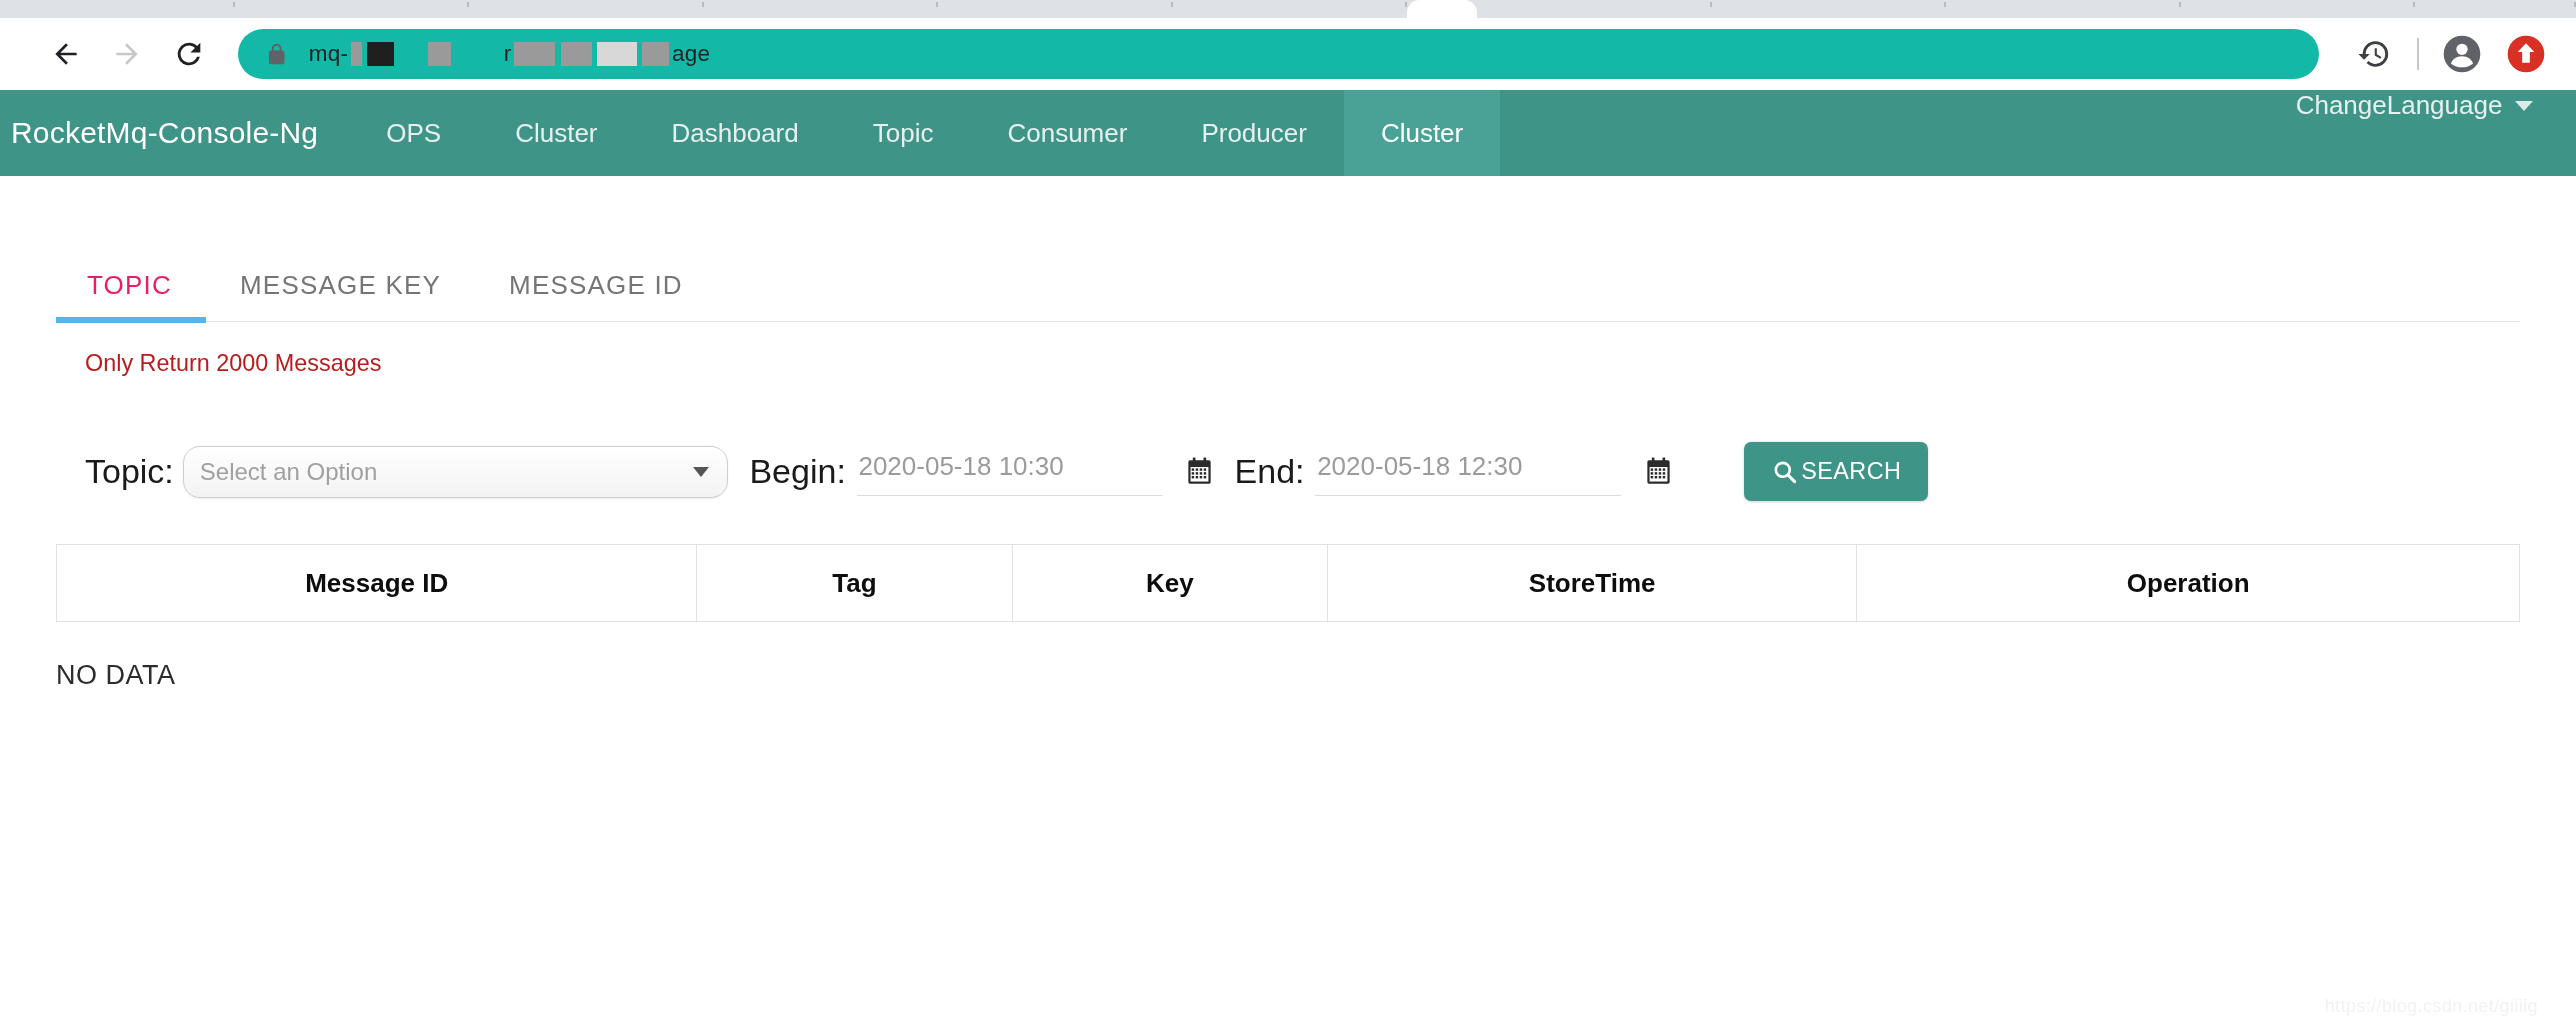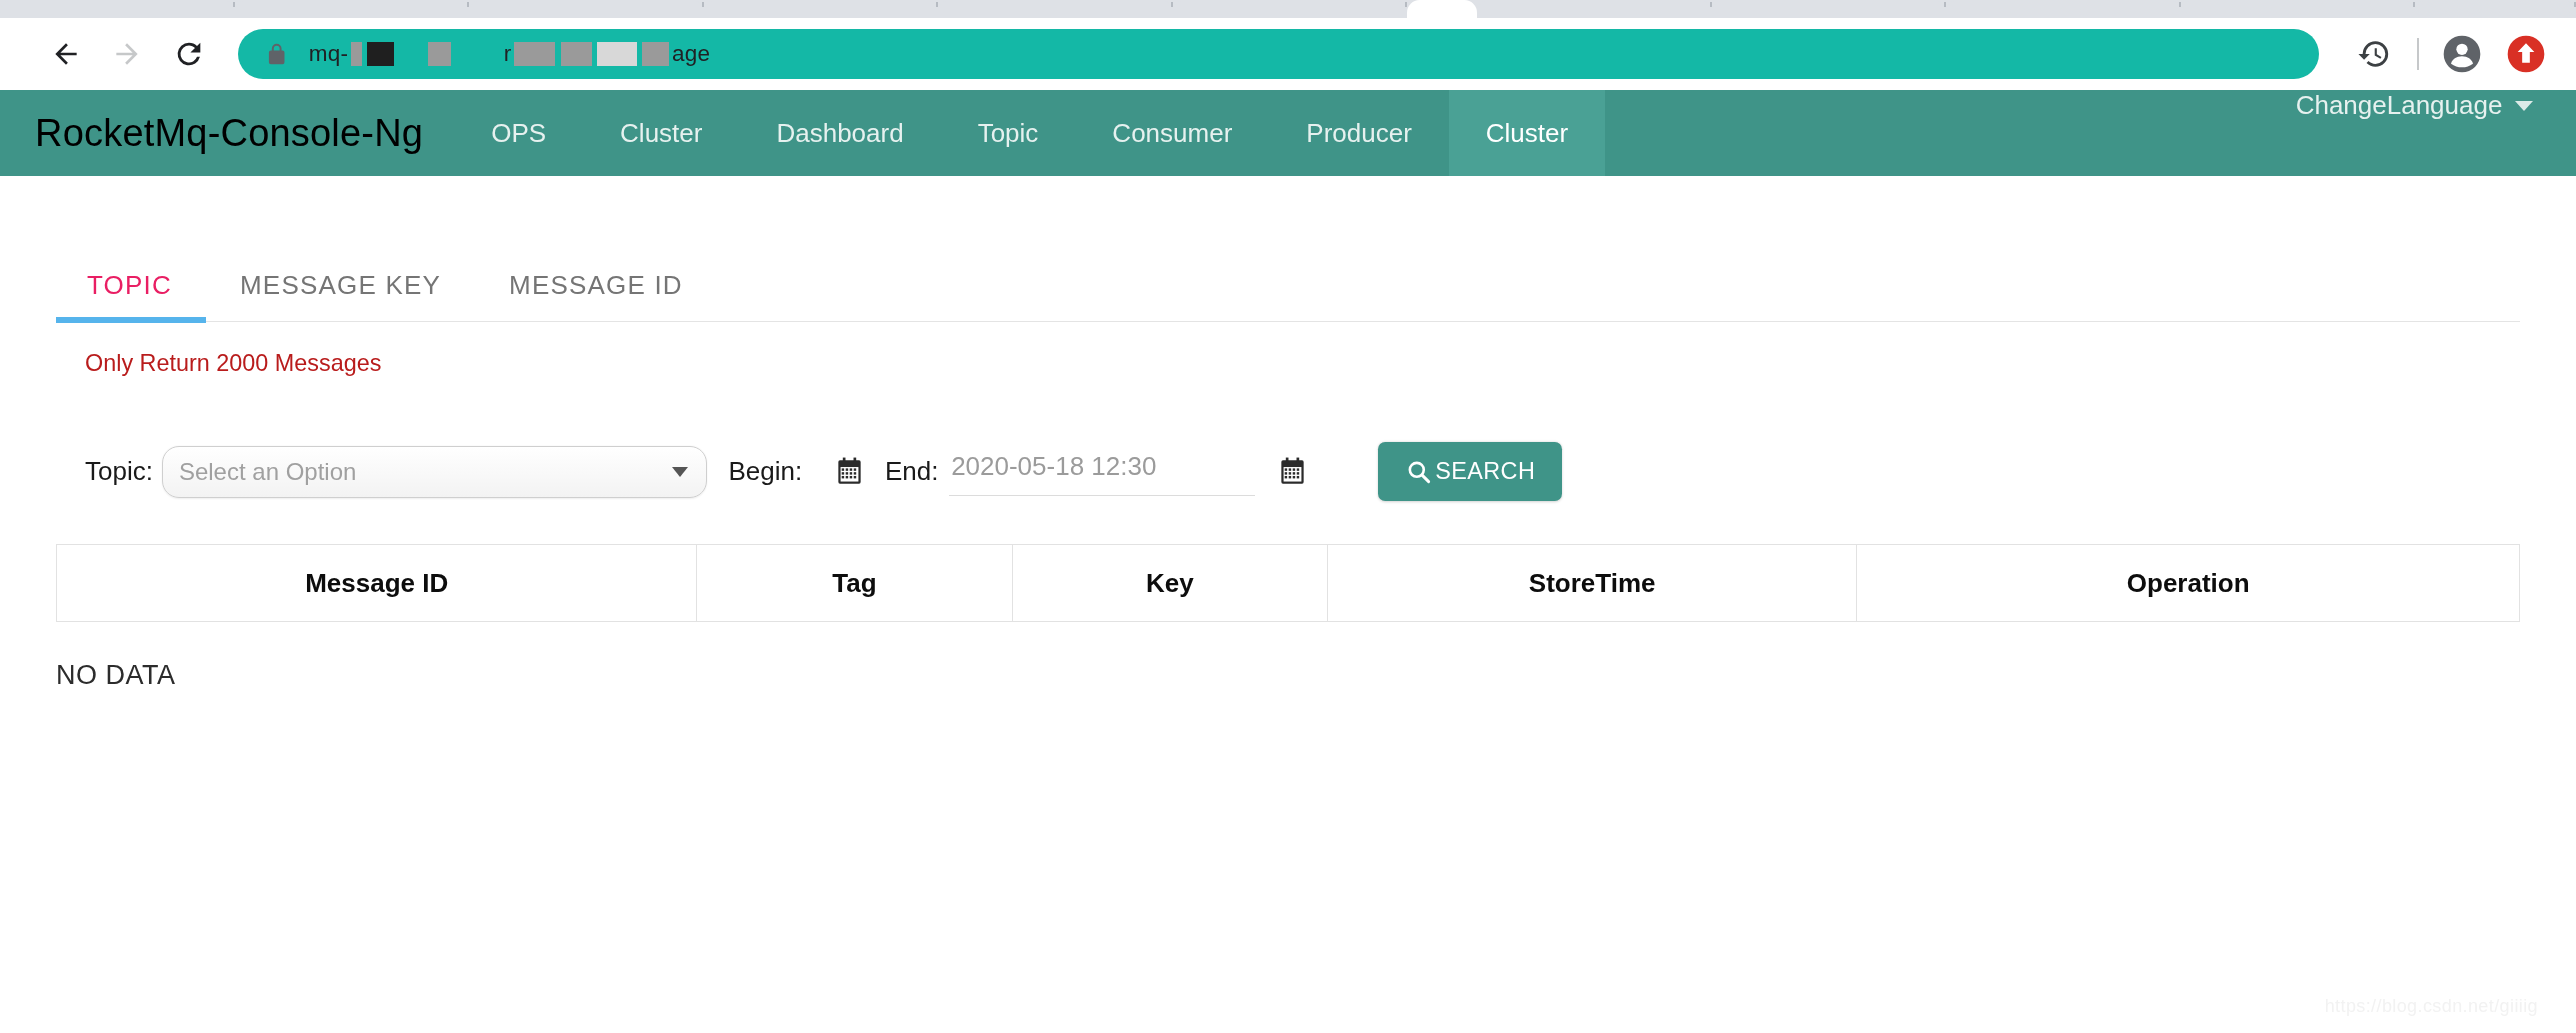--- a/index.html
+++ b/index.html
@@ -119,23 +119,23 @@
   
   .navbar {
     height: 86px;
     background: #3f9488;
     display: flex;
     align-items: stretch;
     color: #e8f3f1;
   }
   .brand {
     display: flex; align-items: center;
-    padding: 0 31px 0 35px;
-    font-size: 38px;
-    color: #000000;
+    padding: 0 31px 0 11px;
+    font-size: 30px;
+    color: #ffffff;
     letter-spacing: 0.2px;
     white-space: nowrap;
   }
   .nav-links { display: flex; align-items: stretch; }
   .nav-link {
     display: flex; align-items: center;
     padding: 0 37px;
     font-size: 26px;
     color: #e6f1ef;
     white-space: nowrap;
@@ -192,21 +192,21 @@
     padding-left: 29px;
   }
 
   .form-row {
     display: flex;
     align-items: center;
     margin-top: 65px;
     padding-left: 29px;
   }
   .form-label {
-    font-size: 26px;
+    font-size: 34px;
     color: #1a1a1a;
     margin-right: 9px;
     white-space: nowrap;
   }
   .topic-select {
     width: 545px;
     height: 52px;
     border: 1.8px solid #cfcfcf;
     border-radius: 17px;
     background: linear-gradient(to bottom, #ffffff 0%, #f3f3f3 100%);
@@ -432,20 +432,21 @@
   <div class="form-row">
 
     <span class="form-label">Topic:</span>
     <div class="topic-select">
       <span class="sel-value">Select an Option</span>
       <span class="sel-caret"></span>
     </div>
 
     <div class="date-group">
       <span class="form-label">Begin:</span>
+      <input class="date-input" type="text" placeholder="2020-05-18 10:30" style="">
       <span class="cal-icon">
         <svg width="27" height="29" viewBox="0 0 24 26" aria-hidden="true">
           <rect x="2" y="3" width="20" height="21" rx="1.5" fill="#2b2b2b"></rect>
           <rect x="6" y="0.5" width="2.4" height="4" fill="#2b2b2b"></rect>
           <rect x="15.6" y="0.5" width="2.4" height="4" fill="#2b2b2b"></rect>
           <rect x="4" y="9" width="16" height="13" fill="#ffffff"></rect>
           <g fill="#2b2b2b">
             <rect x="5" y="10.2" width="2.2" height="2.2"></rect>
               <rect x="8.6" y="10.2" width="2.2" height="2.2"></rect>
             <rect x="12.2" y="10.2" width="2.2" height="2.2"></rect>

